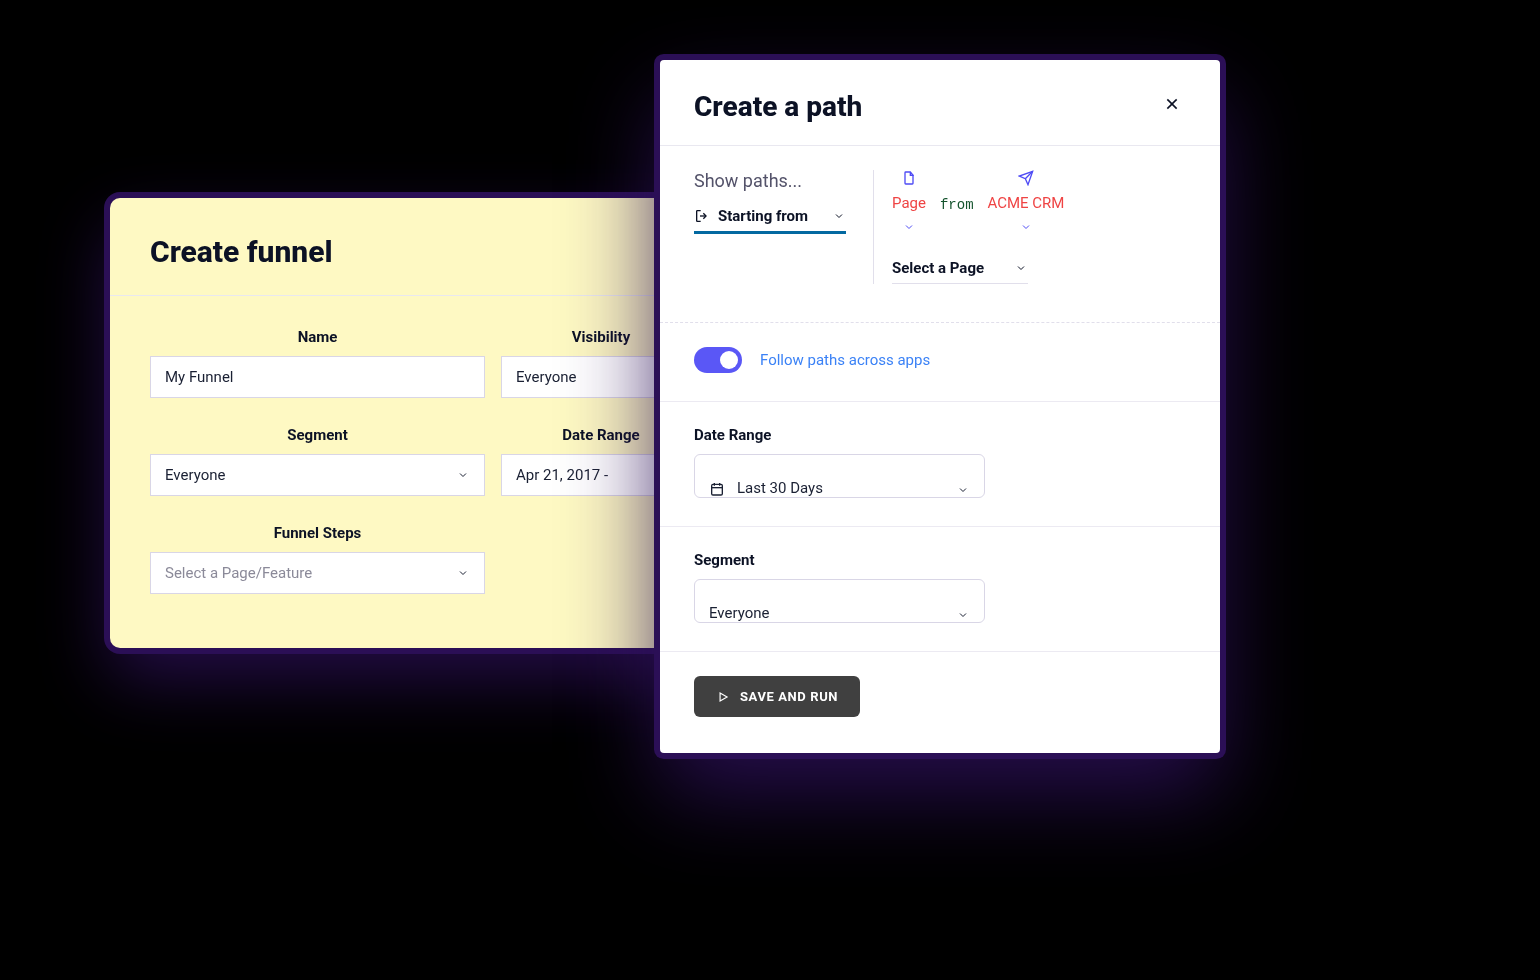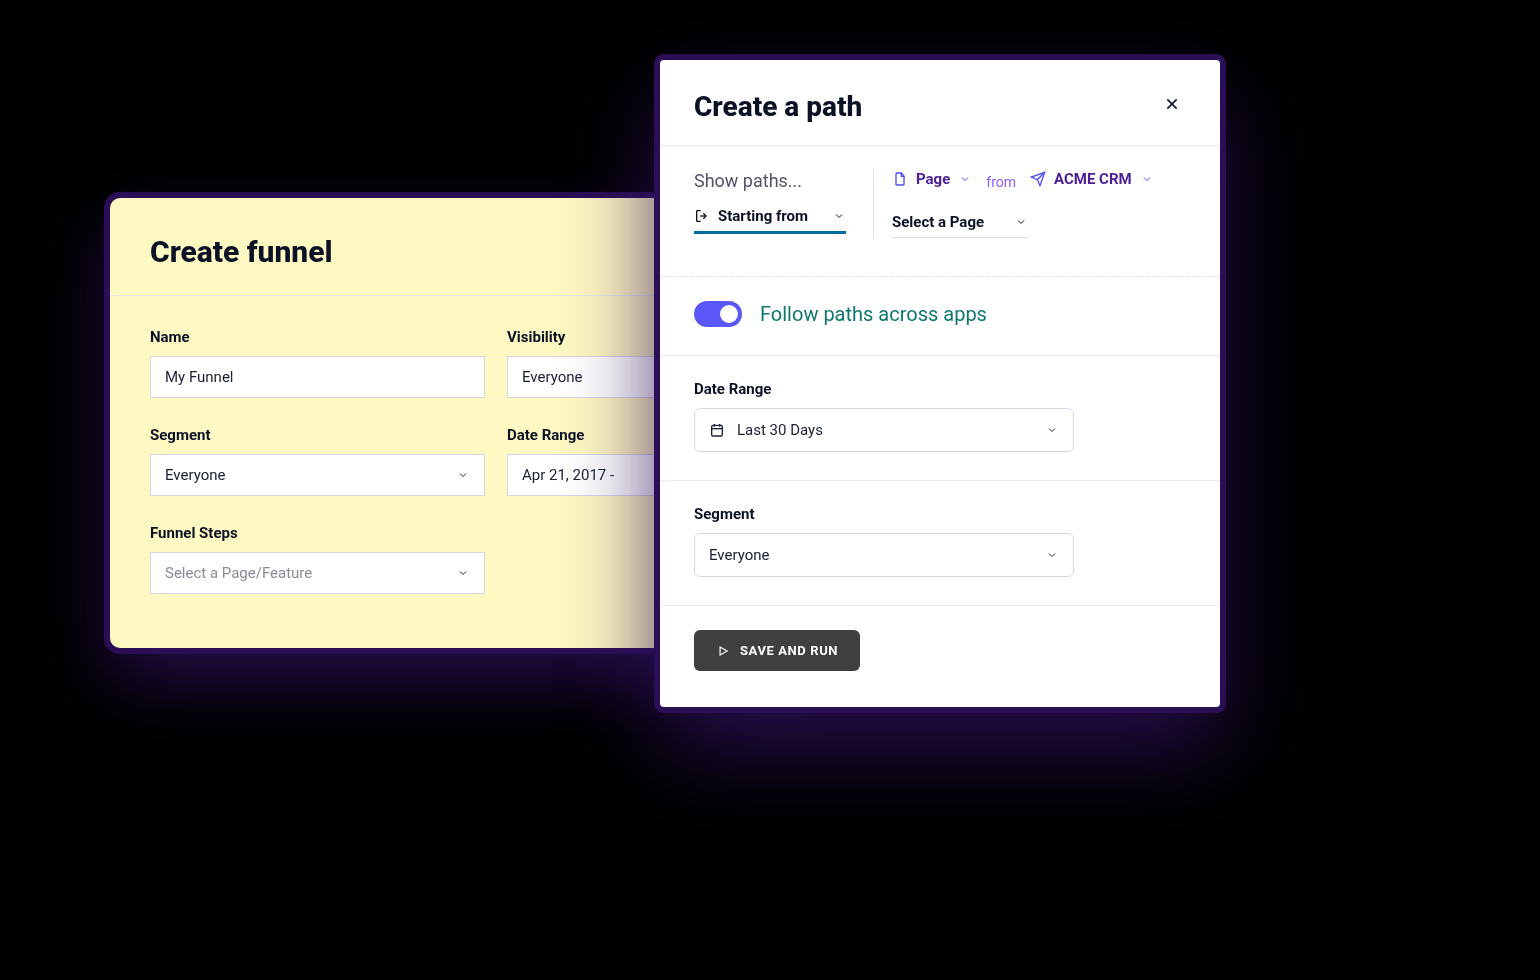--- a/index.html
+++ b/index.html
@@ -33,21 +33,21 @@
       border-bottom: 1px solid #e9e8f0;
     }
     .card-funnel .title {
       font-size: 30px;
       font-weight: 800;
       color: #0c1225;
     }
     .card-funnel .body {
       padding: 32px 40px;
     }
-    .row { display: flex; gap: 22px; margin-bottom: 28px; }
+    .row { display: flex; gap: 16px; margin-bottom: 28px; text-align: center; }
     .field { display: flex; flex-direction: column; }
     .field.wide { width: 335px; }
     .label {
       font-size: 15px;
       font-weight: 700;
       color: #0c1225;
       margin-bottom: 10px;
     }
     .input, .select {
       height: 42px;
@@ -116,54 +116,54 @@
     .pill-dd {
       display: inline-flex; align-items: center; gap: 8px;
       padding-bottom: 6px;
       border-bottom: 3px solid #0369a1;
       cursor: pointer;
       font-weight: 700;
       font-size: 15px;
       color: #0c1225;
     }
     .pill-dd .chev svg { stroke: #0c1225; }
-    .pill-dd.acc { border-bottom: none; color: #4c1d95; font-weight: 700; }
+    .pill-dd.acc { border-bottom: none; color: #ef4444; font-weight: 400; flex-direction: column; }
     .pill-dd.acc .chev svg { stroke: #4e4bf5; }
     .pill-dd.acc svg.icon { stroke: #4e4bf5; }
 
     .top-row { display: flex; align-items: center; gap: 14px; margin-bottom: 18px; }
-    .from-txt { font-size: 14px; color: #8b5cf6; }
+    .from-txt { font-size: 14px; color: #14532d; font-family: Liberation Mono, monospace; }
 
     .icon { width: 16px; height: 16px; fill: none; stroke-width: 2; }
 
     .toggle-row { display: flex; align-items: center; gap: 18px; }
     .toggle {
       width: 48px; height: 26px; border-radius: 999px;
       background: #5a57f6;
       position: relative;
       cursor: pointer;
     }
     .toggle .knob {
       position: absolute; right: 4px; top: 4px;
       width: 18px; height: 18px; border-radius: 50%;
       background: #fff;
     }
-    .toggle-label { font-size: 20px; color: #0f766e; }
+    .toggle-label { font-size: 15px; color: #3b82f6; }
 
     .control {
       height: 44px;
       border: 1px solid #d9d6e6;
       border-radius: 6px;
       padding: 0 14px;
       display: flex;
-      align-items: center;
+      align-items: flex-end;
       gap: 12px;
       font-size: 15px;
       color: #1a2033;
-      width: 380px;
+      width: 291px;
       cursor: pointer;
       justify-content: flex-start;
     }
     .control .spacer { flex: 1; }
     .control svg.icon { stroke: #1a2033; }
 
     .footer {
       padding: 24px 34px 36px;
     }
     .btn-primary {

